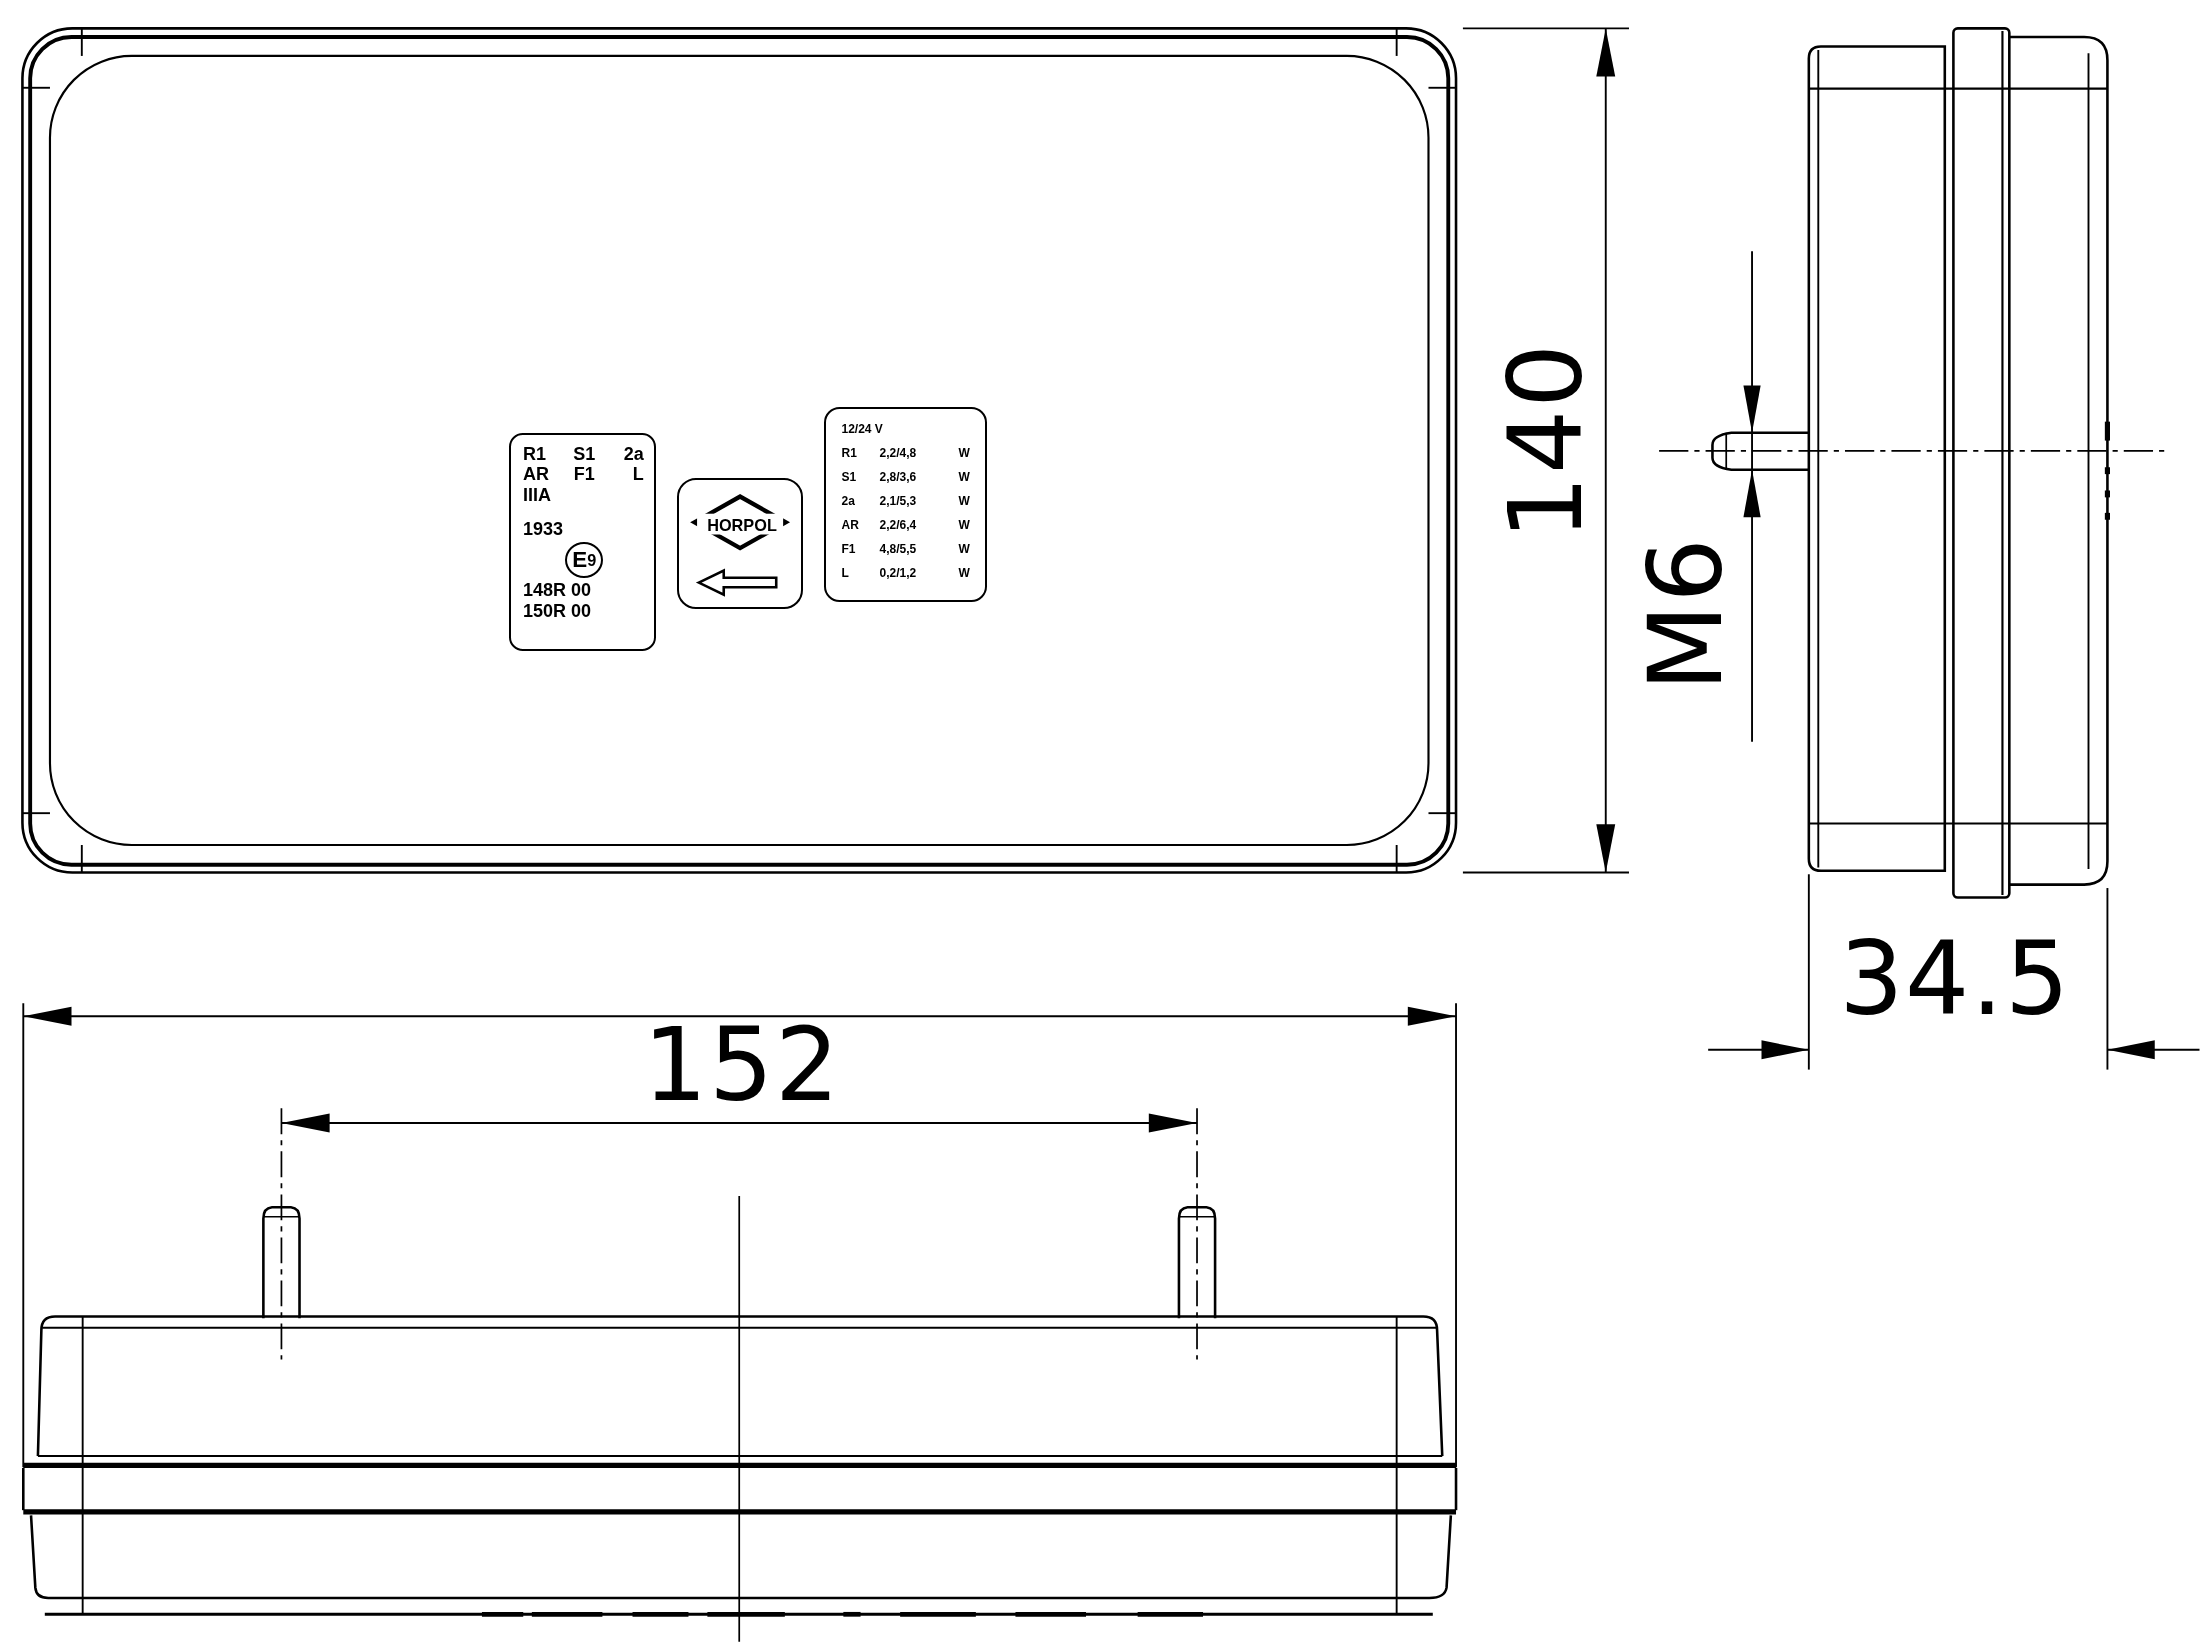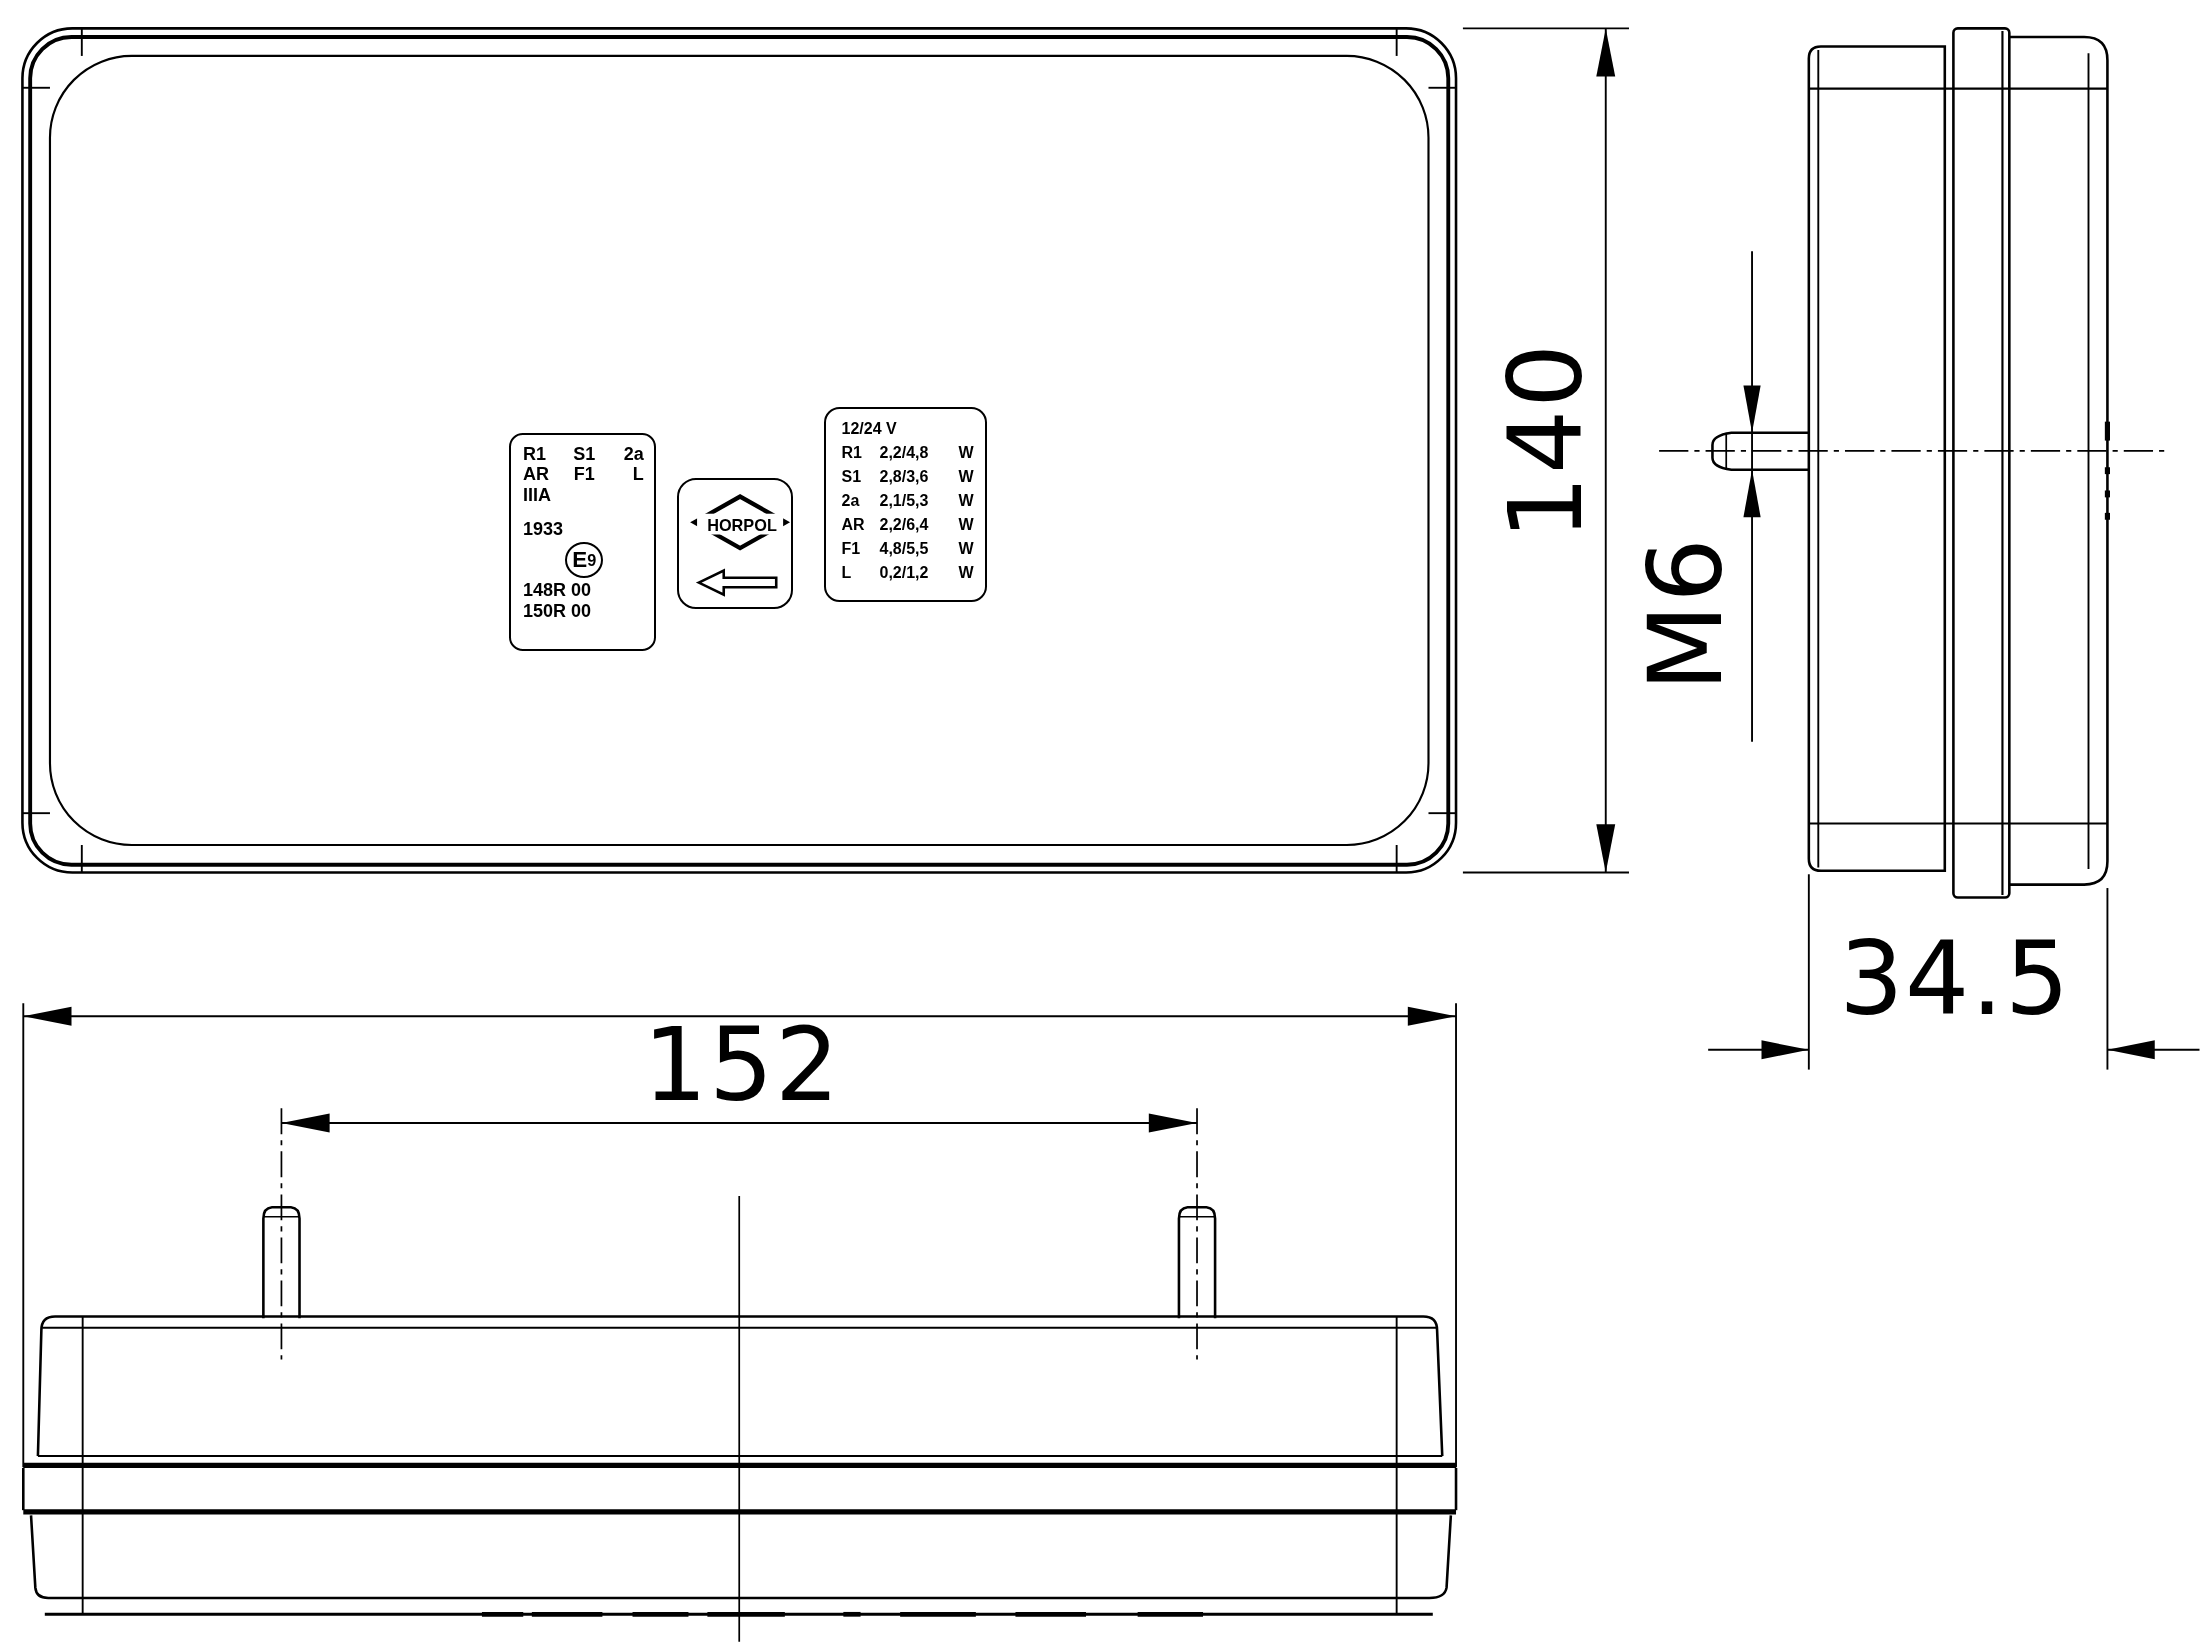--- a/index.html
+++ b/index.html
@@ -16,28 +16,28 @@
   .tri-row{display:grid;grid-template-columns:1fr 1fr 1fr;}
   .tri-row span:nth-child(1){text-align:left;}
   .tri-row span:nth-child(2){text-align:center;}
   .tri-row span:nth-child(3){text-align:right;padding-right:1.7px;}
   .ctr{}
   .e-circle{width:38px;height:36px;border:2.6px solid #000;border-radius:50%;
     margin:2.6px auto 1.7px auto;display:flex;align-items:center;justify-content:center;box-sizing:border-box;}
   .e-circle .e{font-size:22.4px;font-weight:bold;line-height:1;}
   .e-circle .nine{font-size:16.3px;font-weight:bold;line-height:1;}
   
-  .brand-box{position:absolute;left:677px;top:478px;width:116px;height:131px;
+  .brand-box{position:absolute;left:677px;top:478px;width:126px;height:131px;
     border:2.6px solid #000;border-radius:19px;box-sizing:border-box;}
   .brand-name{position:absolute;left:63px;top:45px;transform:translate(-50%,-50%);
     font-size:16.3px;font-weight:bold;letter-spacing:0px;background:#fff;padding:0 2.6px;z-index:3;}
   
   .spec-box{position:absolute;left:824px;top:407px;width:163px;height:195px;
     border:2.6px solid #000;border-radius:15.5px;box-sizing:border-box;
-    padding:7.7px 0 0 15.5px;font-weight:bold;font-size:16px;}
+    padding:7.7px 0 0 15.5px;font-weight:bold;font-size:12px;}
   .spec-row{display:grid;grid-template-columns:38px 79px 17px;height:24px;align-items:center;}
   .spec-volt{height:24px;display:flex;align-items:center;}
 </style>
 </head>
 <body>
 
 <div class="sheet">
 
   <svg width="2203" height="1647" viewBox="0 0 2560 1914" fill="none" stroke="#000" stroke-width="3" stroke-linecap="butt">
 

